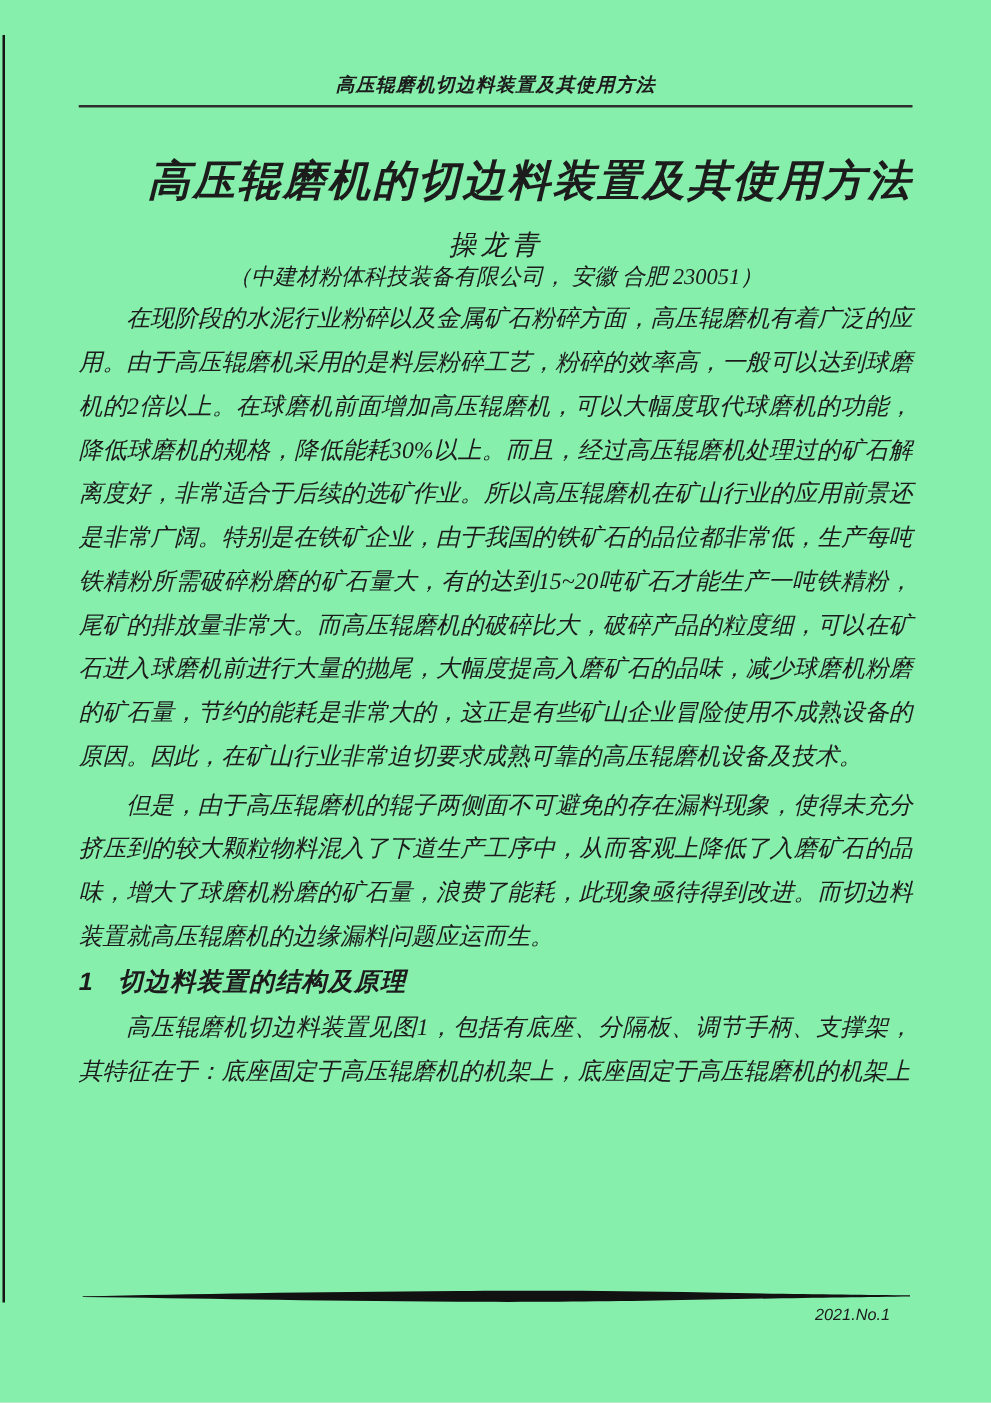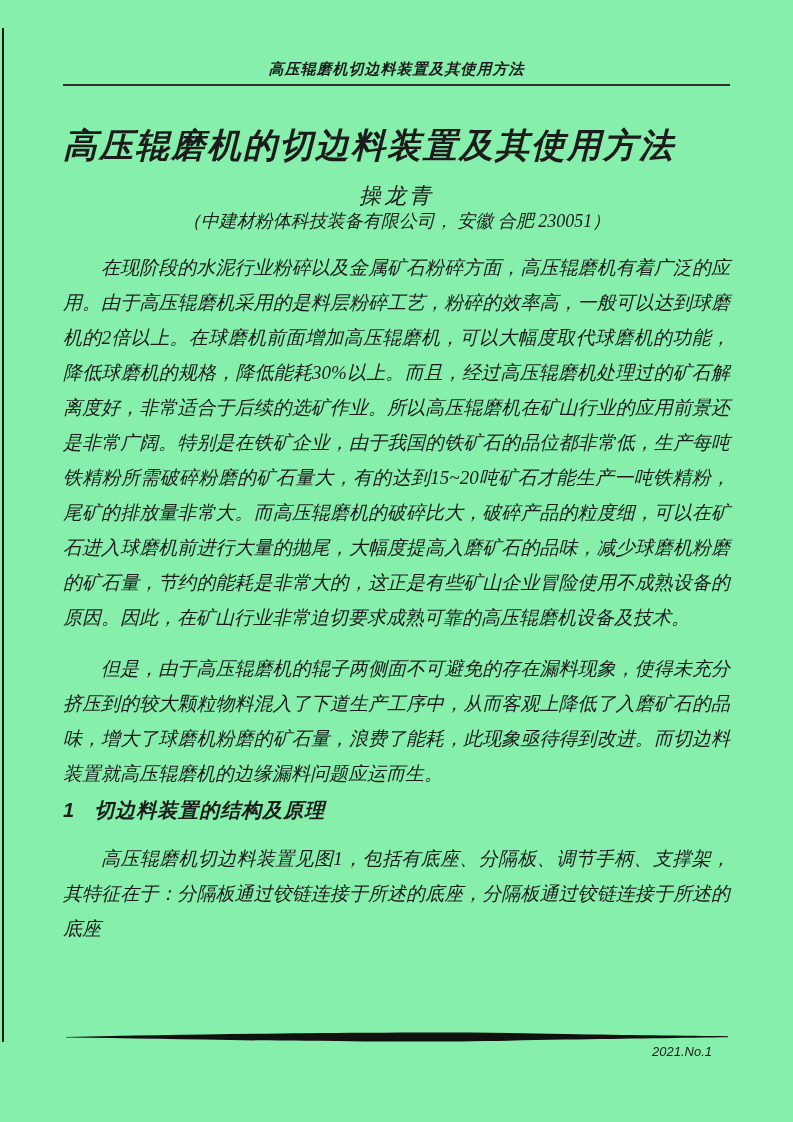--- a/index.html
+++ b/index.html
@@ -39,21 +39,21 @@
     line-height: 20px;
     letter-spacing: 1px;
   }
   .header-rule {
     margin-top: 5px;
     height: 2px;
     background: #2e2e2e;
   }
   .article-title {
     margin: 36px 0 0 0;
-    text-align: left;
+    text-align: right;
     font-family: "Liberation Sans", "DejaVu Sans", sans-serif;
     font-weight: bold;
     font-size: 34px;
     line-height: 46px;
     letter-spacing: 2px;
   }
   .author {
     margin-top: 16px;
     text-align: center;
     font-family: "Liberation Serif", "DejaVu Serif", serif;
@@ -77,21 +77,21 @@
     letter-spacing: 1px;
   }
   .sec-heading.second {
     margin-top: 4px;
   }
   .sec-num {
     display: inline-block;
     margin-right: 0.95em;
   }
   .body-par {
-    margin: 16px 0 0 0;
+    margin: 4px 0 0 0;
     text-indent: 2em;
     font-family: "Liberation Serif", "DejaVu Serif", serif;
     font-size: 19px;
     line-height: 35px;
     text-align: justify;
     color: #1c1c1c;
   }
   .page-footer {
     position: absolute;
     left: 66px;
@@ -146,21 +146,21 @@
 
     <section>
       <p class="body-par">在现阶段的水泥行业粉碎以及金属矿石粉碎方面，高压辊磨机有着广泛的应用。由于高压辊磨机采用的是料层粉碎工艺，粉碎的效率高，一般可以达到球磨机的2倍以上。在球磨机前面增加高压辊磨机，可以大幅度取代球磨机的功能，降低球磨机的规格，降低能耗30%以上。而且，经过高压辊磨机处理过的矿石解离度好，非常适合于后续的选矿作业。所以高压辊磨机在矿山行业的应用前景还是非常广阔。特别是在铁矿企业，由于我国的铁矿石的品位都非常低，生产每吨铁精粉所需破碎粉磨的矿石量大，有的达到15~20吨矿石才能生产一吨铁精粉，尾矿的排放量非常大。而高压辊磨机的破碎比大，破碎产品的粒度细，可以在矿石进入球磨机前进行大量的抛尾，大幅度提高入磨矿石的品味，减少球磨机粉磨的矿石量，节约的能耗是非常大的，这正是有些矿山企业冒险使用不成熟设备的原因。因此，在矿山行业非常迫切要求成熟可靠的高压辊磨机设备及技术。</p>
       <p class="body-par">但是，由于高压辊磨机的辊子两侧面不可避免的存在漏料现象，使得未充分挤压到的较大颗粒物料混入了下道生产工序中，从而客观上降低了入磨矿石的品味，增大了球磨机粉磨的矿石量，浪费了能耗，此现象亟待得到改进。而切边料装置就高压辊磨机的边缘漏料问题应运而生。</p>
     </section>
 
     <section>
       <h2 class="sec-heading second">
         <span class="sec-num">1</span><span>切边料装置的结构及原理</span>
       </h2>
-      <p class="body-par">高压辊磨机切边料装置见图1，包括有底座、分隔板、调节手柄、支撑架，其特征在于：分隔板通过铰链连接于所述的底座，分隔板通过铰链连接于所述的底座</p>
+      <p class="body-par">高压辊磨机切边料装置见图1，包括有底座、分隔板、调节手柄、支撑架，其特征在于：底座固定于高压辊磨机的机架上，底座固定于高压辊磨机的机架上</p>
     </section>
 
   </div>
 
   <footer class="page-footer">
     <svg class="footer-rule-svg" viewBox="0 0 662 12" preserveAspectRatio="none" aria-hidden="true">
       <path fill="#111111" d="M0,6 C 90,4.2 180,2.6 300,1.8 C 380,1.3 430,1.6 500,3 C 560,4.1 620,4.8 662,5.2
                L662,6.2 C 620,6.8 560,7.6 500,8.6 C 430,10 380,10.8 300,10.4 C 180,9.8 90,7.6 0,6.6 Z"></path>
     </svg>
     <div class="footer-meta">

